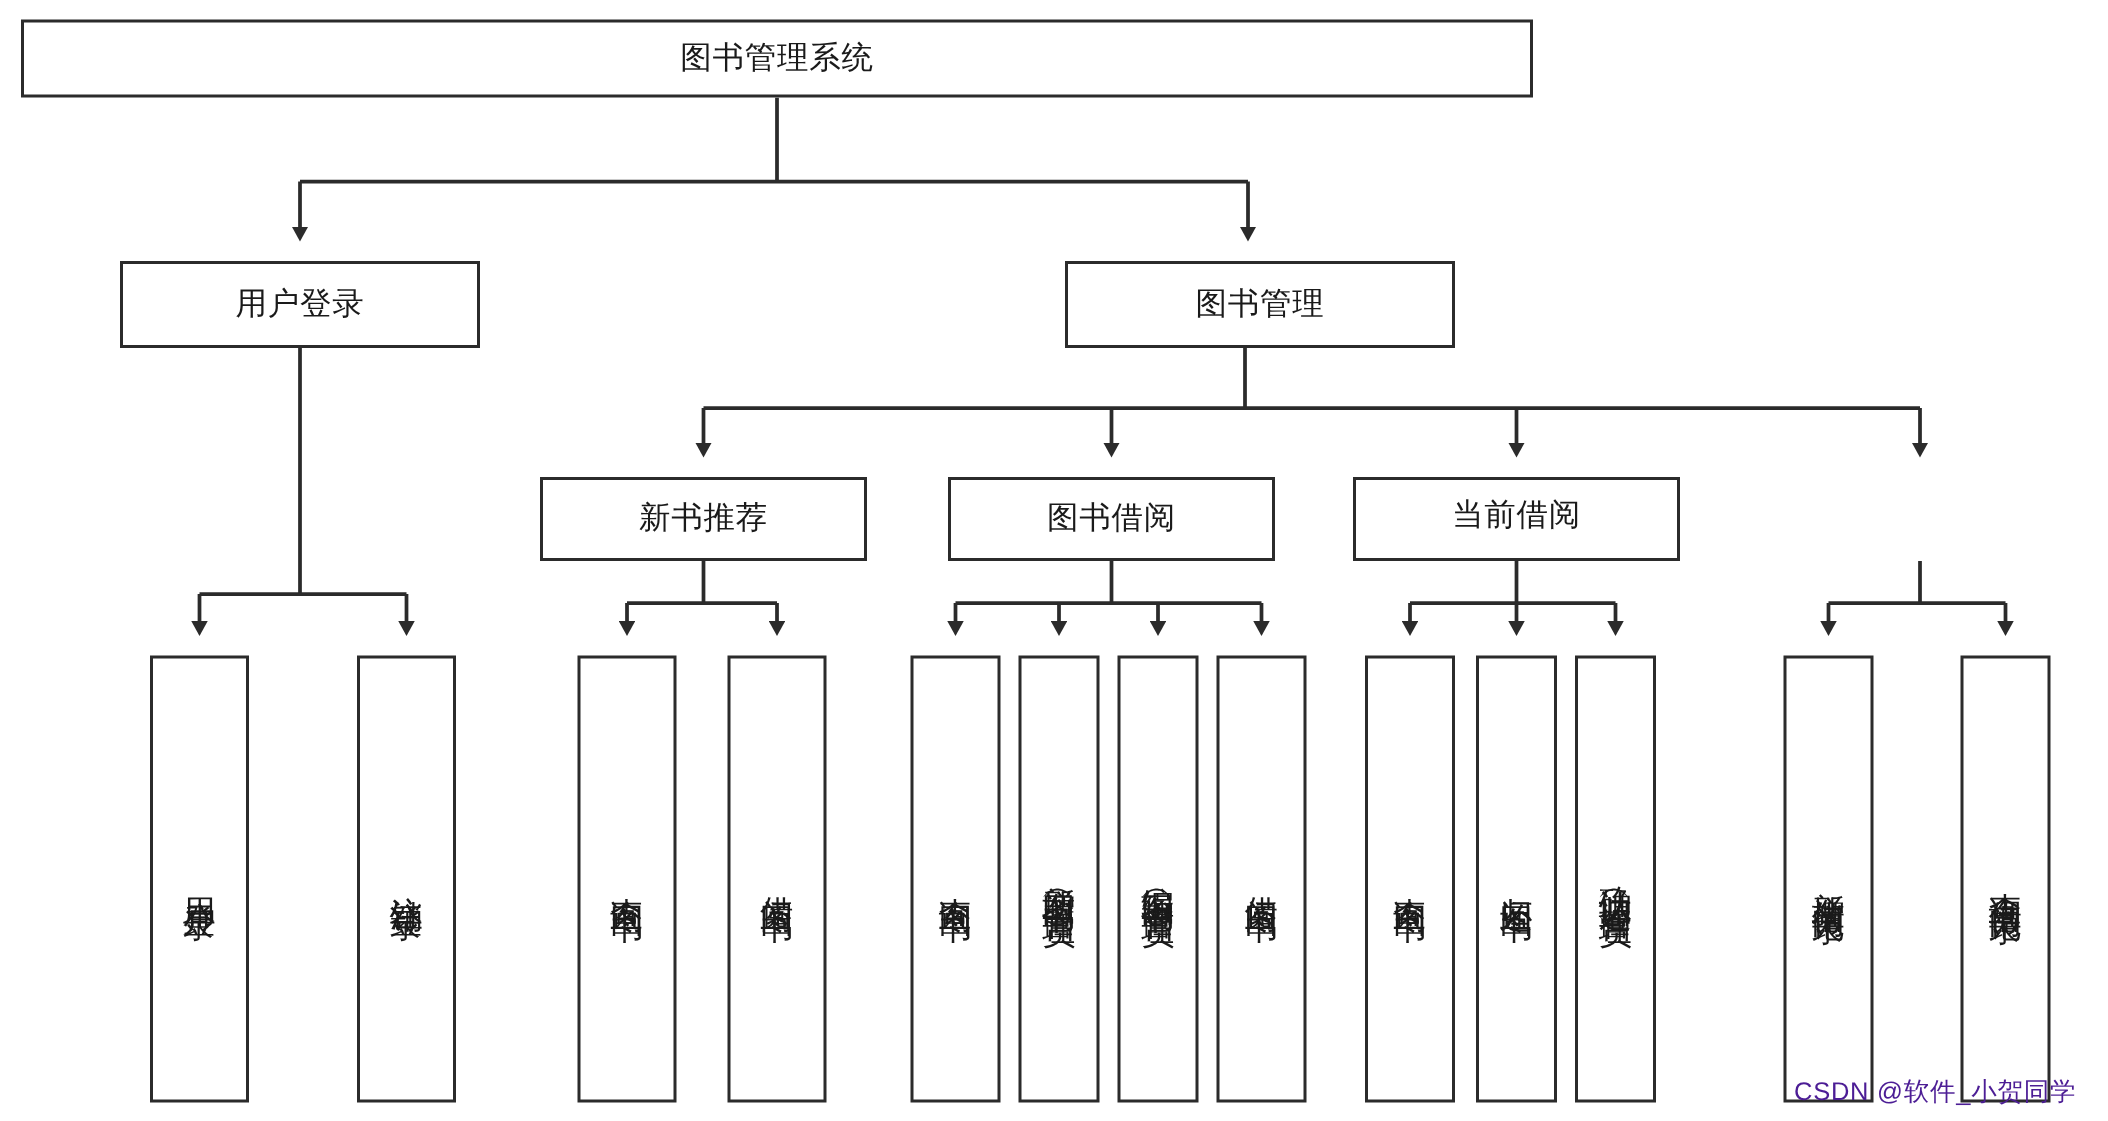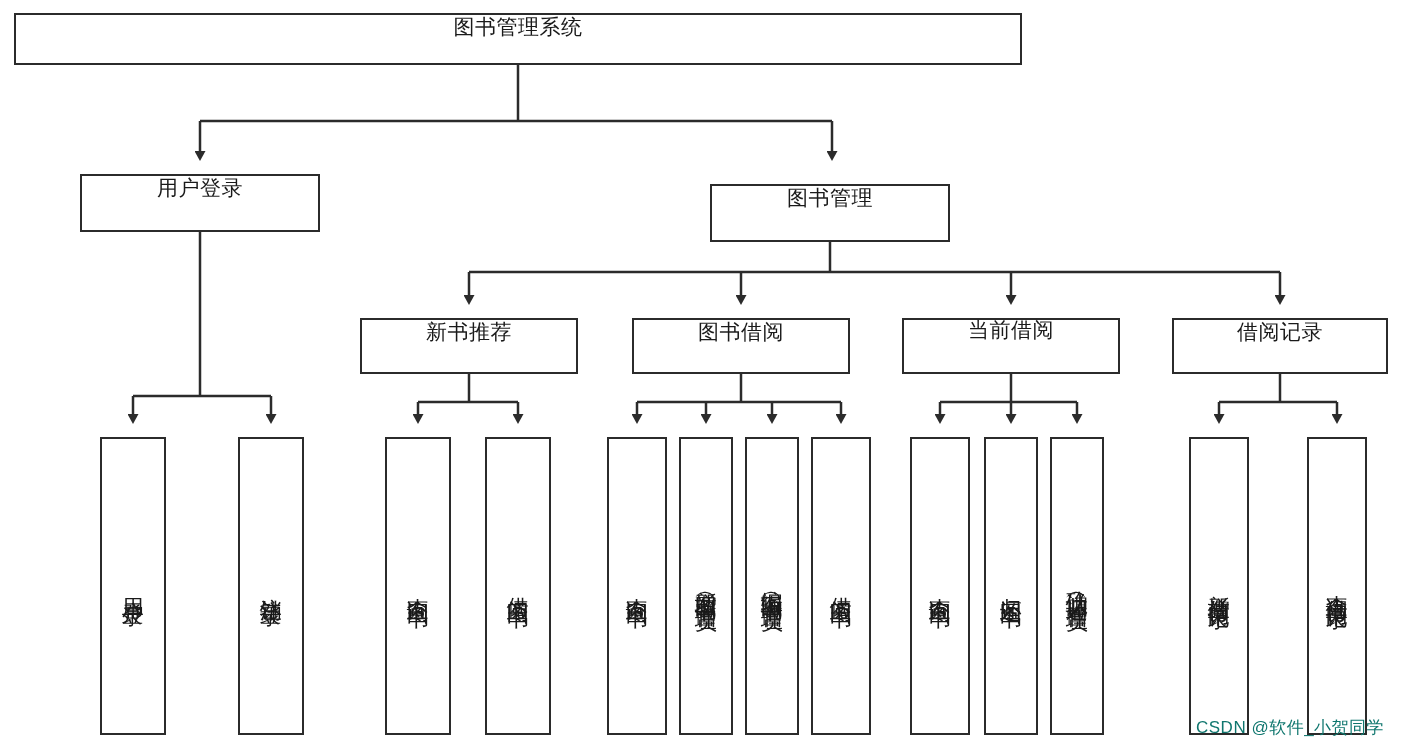--- a/index.html
+++ b/index.html
@@ -24,20 +24,21 @@
     width: 1405px;
     height: 747px;
     pointer-events: none;
   }
   .node {
     position: absolute;
     box-sizing: border-box;
     border: 2.5px solid #2b2b2b;
     background: #ffffff;
     display: flex;
+    align-items: center;
     justify-content: center;
     color: #1a1a1a;
   }
   .node .lbl {
     display: block;
     text-align: center;
     line-height: 1.18;
     letter-spacing: 0.5px;
   }
   .node.horiz .lbl {
@@ -54,21 +55,21 @@
     writing-mode: vertical-rl;
     text-orientation: upright;
     font-size: 22px;
     line-height: 1.16;
     letter-spacing: 3px;
     white-space: nowrap;
   }
   .watermark {
     position: absolute;
     font-size: 17px;
-    color: #0f766e;
+    color: #4c1d95;
     white-space: nowrap;
     letter-spacing: 0.5px;
   }
 </style>
 </head>
 <body>
 
 <div id="canvas">
 
   <svg id="wires" viewBox="0 0 1405 747" xmlns="http://www.w3.org/2000/svg">
@@ -122,35 +123,32 @@
     </g>
   </svg>
 
   <div class="node root horiz" style="left:14px; top:13px; width:1008px; height:52px;">
     <span class="lbl">图书管理系统</span>
   </div>
 
   <div class="node horiz" style="left:80px; top:174px; width:240px; height:58px;">
     <span class="lbl">用户登录</span>
   </div>
-  <div class="node horiz" style="left:710px; top:174px; width:240px; height:58px;margin-top:10px;">
+  <div class="node horiz" style="left:710px; top:174px; width:260px; height:58px;">
     <span class="lbl">图书管理</span>
   </div>
 
   <div class="node horiz" style="left:632px; top:318px; width:218px; height:56px;">
     <span class="lbl">图书借阅</span>
   </div>
   <div class="node horiz" style="left:360px; top:318px; width:218px; height:56px;">
     <span class="lbl">新书推荐</span>
   </div>
   <div class="node horiz" style="left:902px; top:318px; width:218px; height:56px;font-family:Liberation Mono, monospace;">
     <span class="lbl">当前借阅</span>
-  </div>
-  <div class="node horiz" style="left:1172px; top:318px; width:216px; height:56px;">
-    <span class="lbl">借阅记录</span>
   </div>
 
   <div class="node vert" style="left:100px; top:437px; width:66px; height:298px;">
     <span class="lbl">用户登录</span>
   </div>
   <div class="node vert" style="left:238px; top:437px; width:66px; height:298px;">
     <span class="lbl">注销登录</span>
   </div>
 
   <div class="node vert" style="left:385px; top:437px; width:66px; height:298px;">

